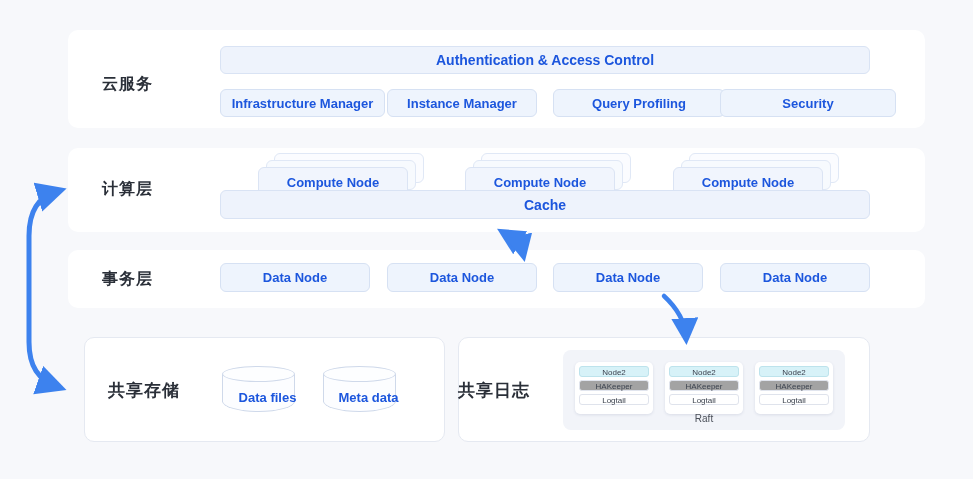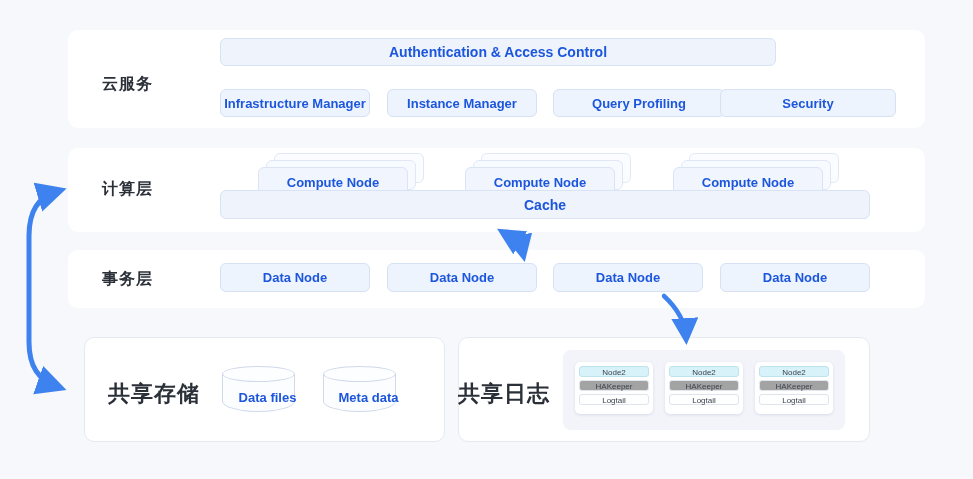--- a/index.html
+++ b/index.html
@@ -40,21 +40,21 @@
     left:0;top:0;background:#f1f5fd;border-color:#dbe4f4;
     display:flex;align-items:center;justify-content:center;
     font-size:13px;font-weight:bold;color:#1c56dd;
   }
   
   .big-card{
     position:absolute;top:337px;height:105px;box-sizing:border-box;
     background:#ffffff;border:1px solid #e5e9f1;border-radius:10px;
   }
   .big-label{
-    position:absolute;font-size:22px;font-weight:bold;color:#2a2f38;letter-spacing:1px;
+    position:absolute;font-size:17px;font-weight:bold;color:#2a2f38;letter-spacing:1px;
   }
   
   .cyl{position:absolute;width:91px;height:46px;}
   .cyl-body{
     position:absolute;top:8px;left:0;width:73px;height:38px;box-sizing:border-box;
     background:#fcfdff;border:1px solid #cfd9ea;border-top:none;
     border-radius:0 0 37px 37px / 0 0 11px 11px;
   }
   .cyl-top{
     position:absolute;top:0;left:0;width:73px;height:16px;box-sizing:border-box;
@@ -86,22 +86,22 @@
     position:absolute;left:0;right:0;bottom:6px;text-align:center;
     font-size:10px;color:#4a4f58;
   }
   svg.arrows{position:absolute;left:0;top:0;width:973px;height:479px;pointer-events:none;}
 </style>
 </head>
 <body>
 
 <div class="row-panel" style="top:30px;height:98px;"></div>
 <div class="layer-label" style="top:74px;">云服务</div>
-<div class="bar" style="left:220px;top:38px;width:556px;">Authentication &amp; Access Control</div>
-<div class="pill" style="left:220px;top:89px;width:150px;">Infrastructure Manager</div>
+<div class="bar" style="left:220px;top:46px;width:650px;">Authentication &amp; Access Control</div>
+<div class="pill" style="left:220px;top:89px;width:165px;">Infrastructure Manager</div>
 <div class="pill" style="left:387px;top:89px;width:150px;">Instance Manager</div>
 <div class="pill" style="left:553px;top:89px;width:172px;">Query Profiling</div>
 <div class="pill" style="left:720px;top:89px;width:176px;">Security</div>
 
 <div class="row-panel" style="top:148px;height:84px;"></div>
 <div class="layer-label" style="top:179px;">计算层</div>
 
 <div class="stack" style="left:258px;top:167px;">
   <div class="card back2"></div>
   <div class="card back1"></div>
@@ -151,20 +151,21 @@
   <div class="chip-stack" style="left:102px;">
     <div class="chip c0">Node2</div>
     <div class="chip c1">HAKeeper</div>
     <div class="chip c2">Logtail</div>
   </div>
   <div class="chip-stack" style="left:192px;">
     <div class="chip c0">Node2</div>
     <div class="chip c1">HAKeeper</div>
     <div class="chip c2">Logtail</div>
   </div>
+  <div class="raft-label">Raft</div>
 </div>
 
 <svg class="arrows" viewBox="0 0 973 479" xmlns="http://www.w3.org/2000/svg">
   <defs>
     <marker id="ah" markerWidth="7" markerHeight="7" refX="4.2" refY="3" orient="auto-start-reverse" markerUnits="strokeWidth">
       <path d="M0,0 L6,3 L0,6 Z" fill="#3d82ee"></path>
     </marker>
     <linearGradient id="bl" x1="0" y1="0" x2="0" y2="1">
       <stop offset="0" stop-color="#5b9af6"></stop>
         <stop offset="1" stop-color="#2f6fe6"></stop>

